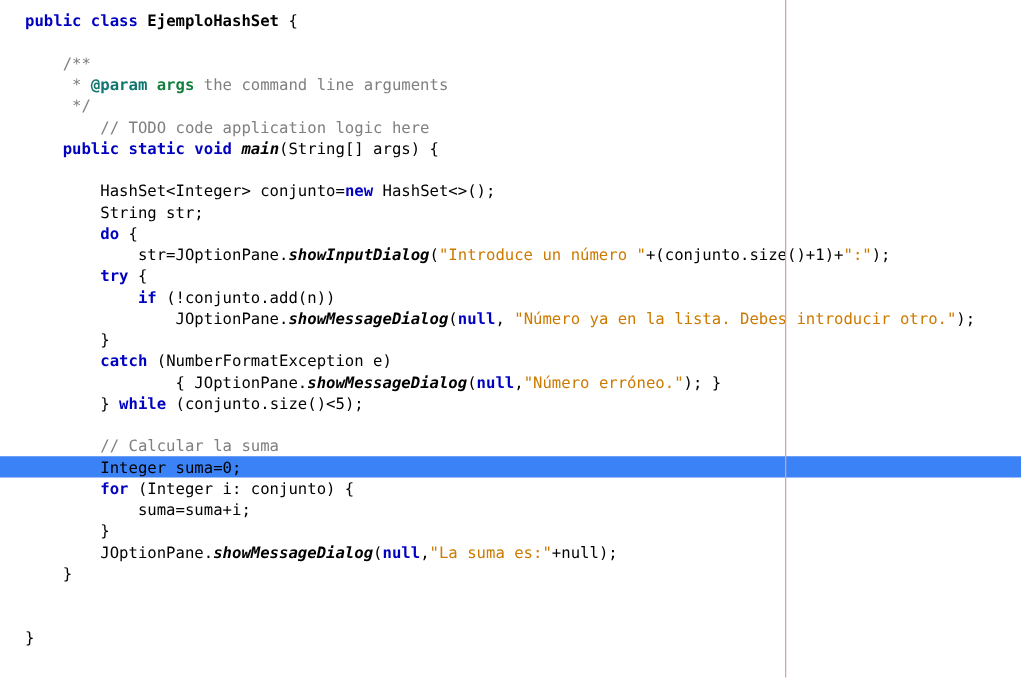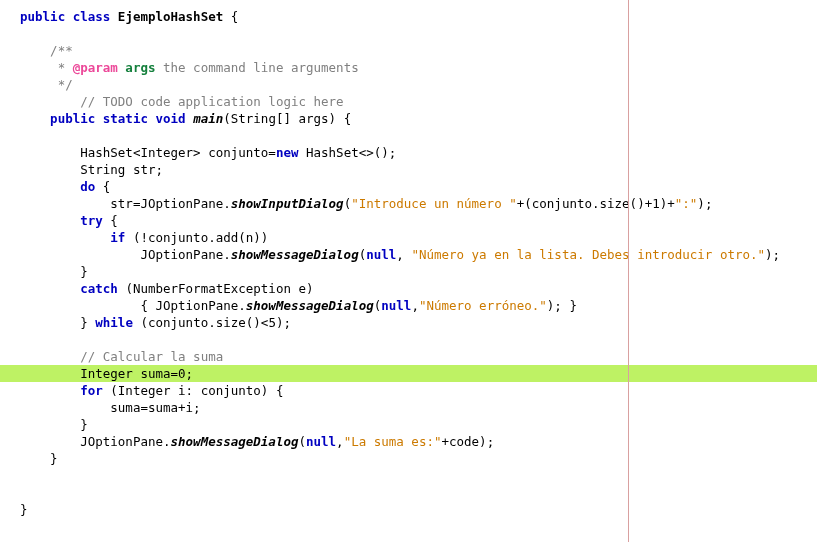--- a/index.html
+++ b/index.html
@@ -19,29 +19,29 @@
     }
     .editor {
       padding-top: 8px;
       position: relative;
     }
     .line {
       white-space: pre;
       padding-left: 20px;
     }
     .highlighted {
-      background: #bef264;
+      background: #3b82f6;
     }
     .kw { color: #0000c0; font-weight: bold; text-align: center; }
     .boldname { color: #000; font-weight: bold; }
     .methoditalic { font-style: italic; font-weight: bold; color: #000; }
     .str { color: #cc7a00; }
     .comment { color: #808080; }
     .jdoc { color: #808080; }
-    .jdoc-tag { color: #ec4899; font-weight: bold; }
+    .jdoc-tag { color: #0f766e; font-weight: bold; }
     .jdoc-param { color: #15803d; font-weight: bold; }
     .punct { color: #000; }
     .ruler {
       position: absolute;
       top: 0;
       left: 628px;
       width: 1px;
       height: 542px;
       background: #d9a0a0;
       z-index: 1;
@@ -71,18 +71,18 @@
   <div class="line">        <span class="punct">}</span></div>
   <div class="line">        <span class="kw">catch</span><span class="punct"> (NumberFormatException e)</span></div>
   <div class="line">        <span class="punct">        { JOptionPane.</span><span class="methoditalic">showMessageDialog</span><span class="punct">(</span><span class="kw">null</span><span class="punct">,</span><span class="str">"Número erróneo."</span><span class="punct">); }</span></div>
   <div class="line">        <span class="punct">} </span><span class="kw">while</span><span class="punct"> (conjunto.size()&lt;5);</span></div>
   <div class="line"> </div>
   <div class="line">        <span class="comment">// Calcular la suma</span></div>
   <div class="line highlighted">        <span class="punct">Integer suma=0;</span></div>
   <div class="line">        <span class="kw">for</span><span class="punct"> (Integer i: conjunto) {</span></div>
   <div class="line">        <span class="punct">    suma=suma+i;</span></div>
   <div class="line">        <span class="punct">}</span></div>
-  <div class="line">        <span class="punct">JOptionPane.</span><span class="methoditalic">showMessageDialog</span><span class="punct">(</span><span class="kw">null</span><span class="punct">,</span><span class="str">"La suma es:"</span><span class="punct">+code);</span></div>
+  <div class="line">        <span class="punct">JOptionPane.</span><span class="methoditalic">showMessageDialog</span><span class="punct">(</span><span class="kw">null</span><span class="punct">,</span><span class="str">"La suma es:"</span><span class="punct">+null);</span></div>
   <div class="line">    <span class="punct">}</span></div>
   <div class="line"> </div>
   <div class="line"> </div>
   <div class="line"><span class="punct">}</span></div>
 </div>
 
 </body></html>

